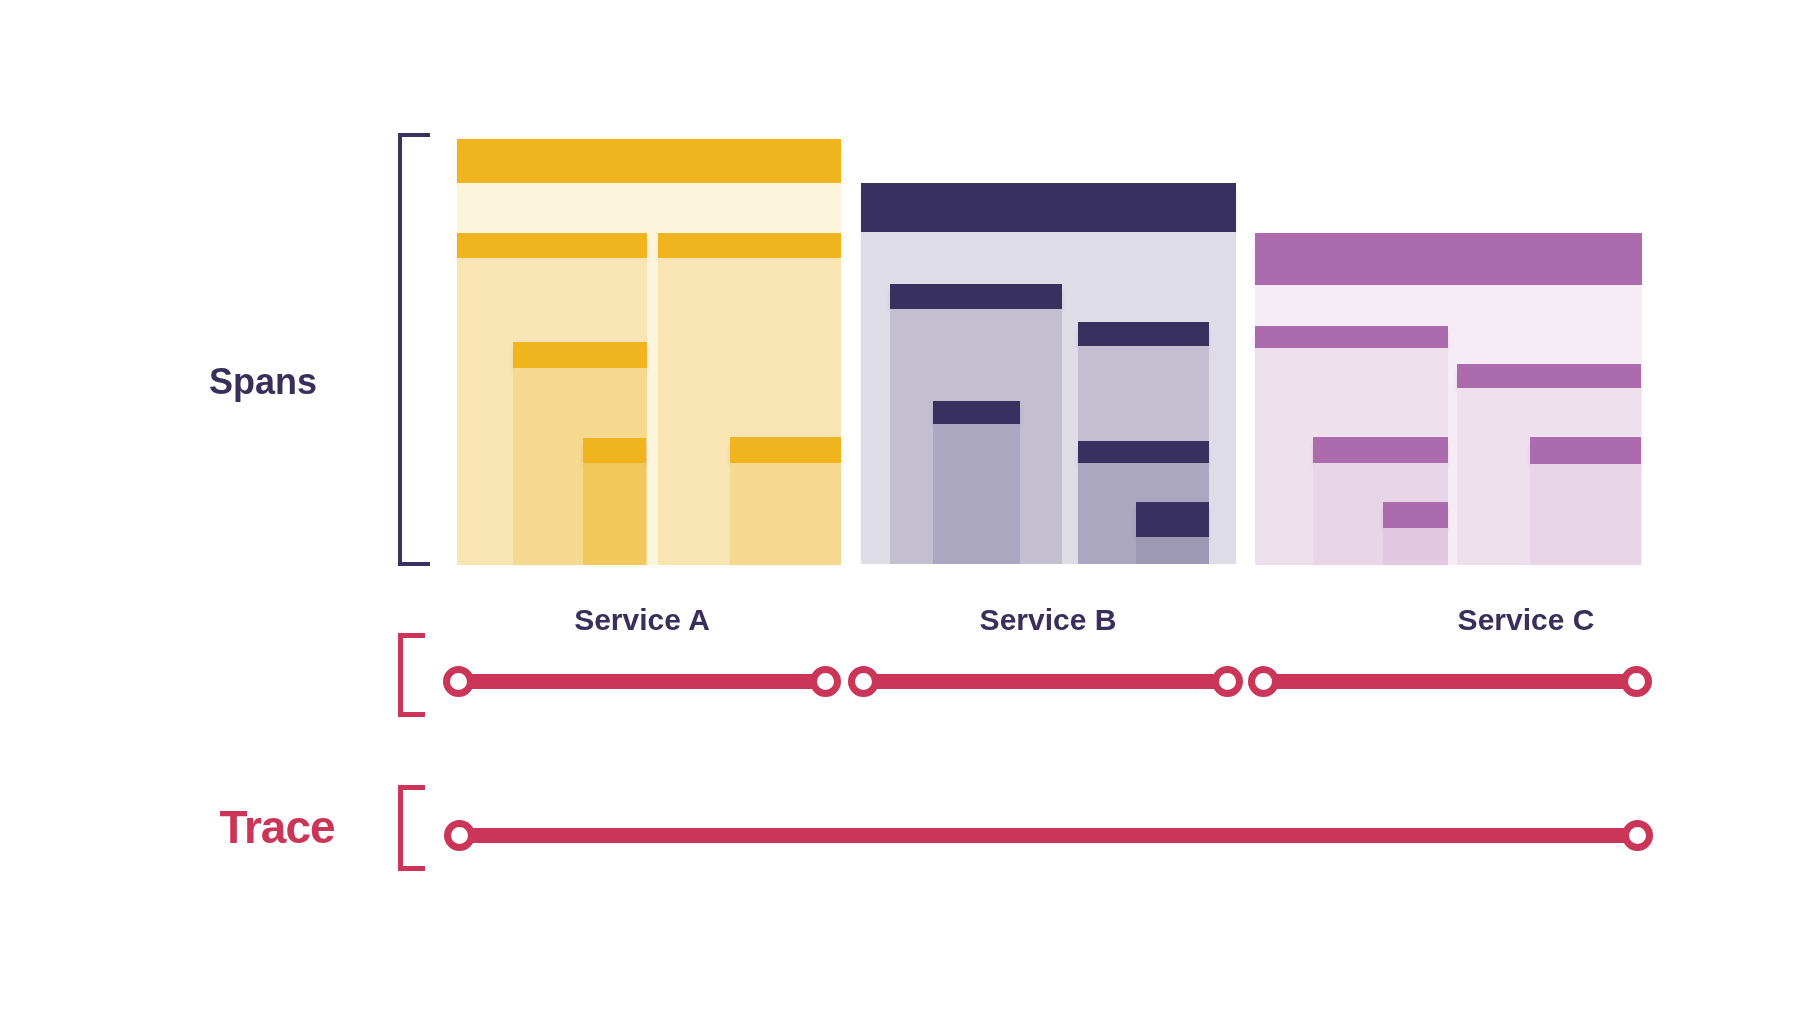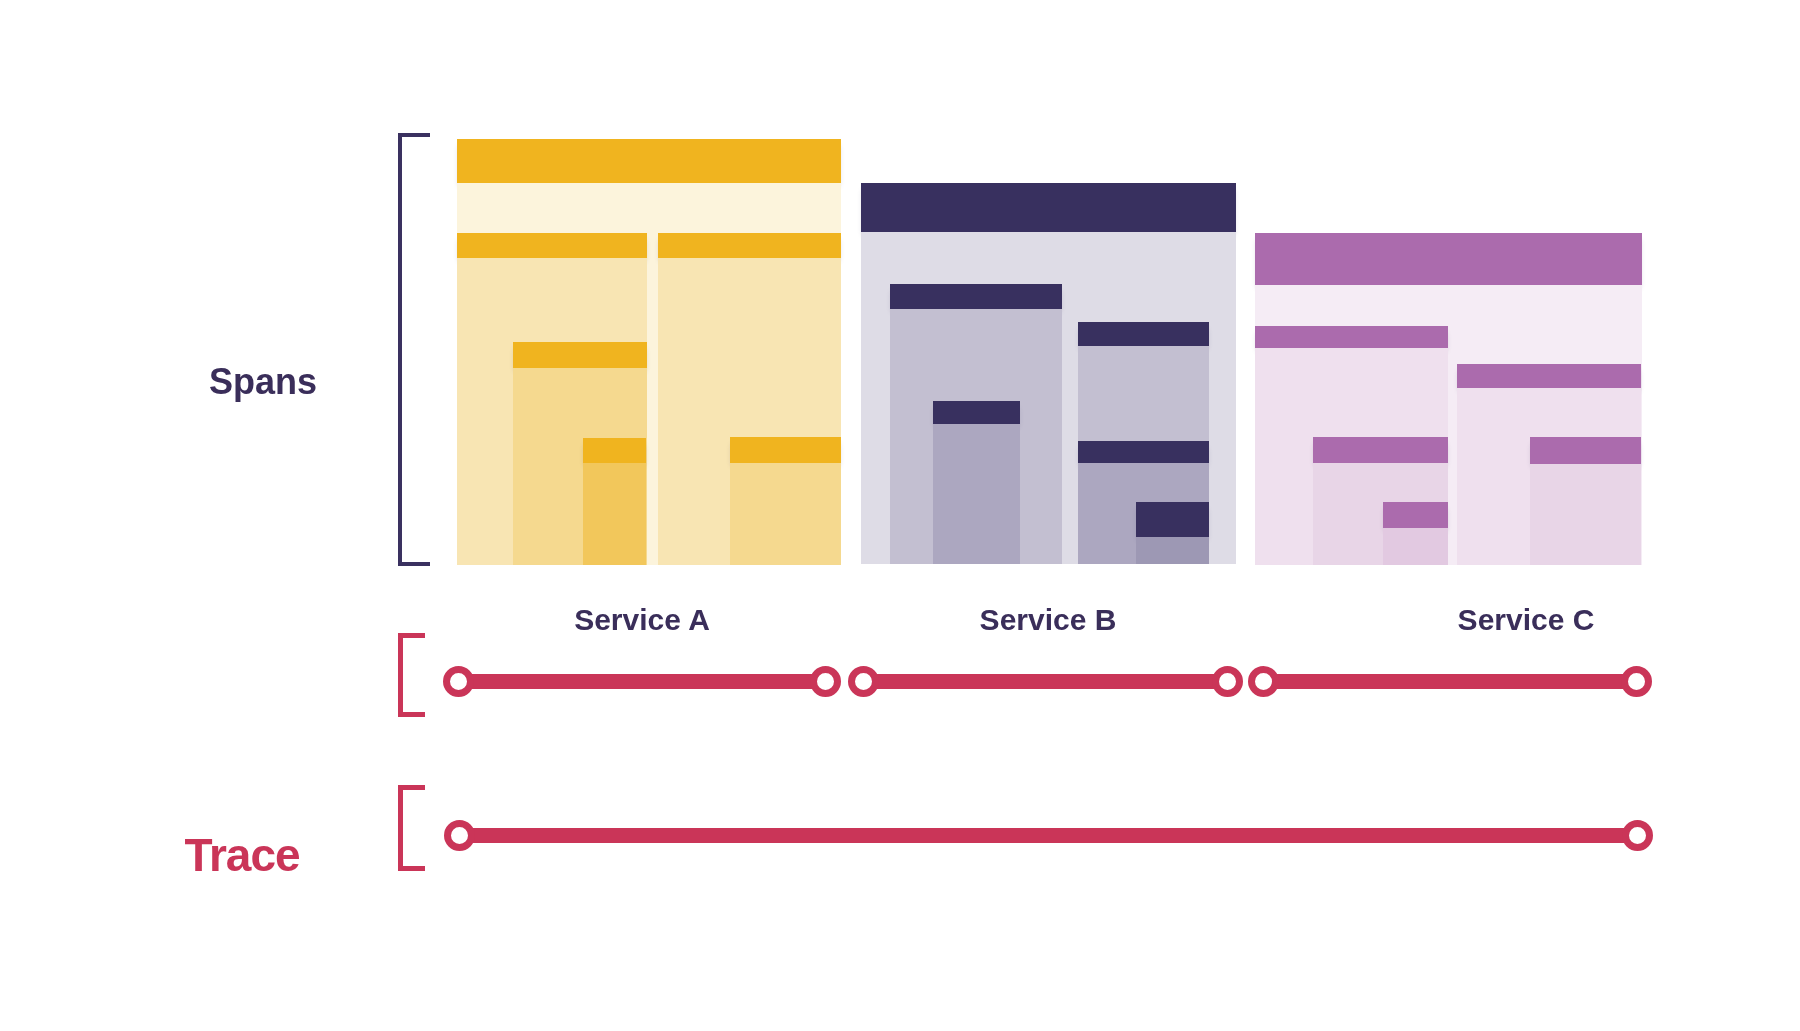--- a/index.html
+++ b/index.html
@@ -30,21 +30,21 @@
   }
   .side-label {
     position: absolute;
     transform: translate(-50%, -50%);
     font-weight: 700;
     white-space: nowrap;
     color: #3A2E5A;
   }
   .label-spans        { left: 263px; top: 382px; font-size: 36px; }
   .label-transactions { left: 231px; top: 671px; font-size: 46px; letter-spacing: -1px; color: #CA3558; }
-  .label-trace        { left: 242px; top: 827px; font-size: 46px; letter-spacing: -1px; color: #CA3558; margin-top: 28px; }
+  .label-trace        { left: 277px; top: 827px; font-size: 46px; letter-spacing: -1px; color: #CA3558; }
   .service-label {
     position: absolute;
     top: 620px;
     transform: translate(-50%, -50%);
     font-weight: 700;
     font-size: 30px;
     color: #3A2E5A;
     white-space: nowrap;
   }
   .sl-a { left: 642px; }

